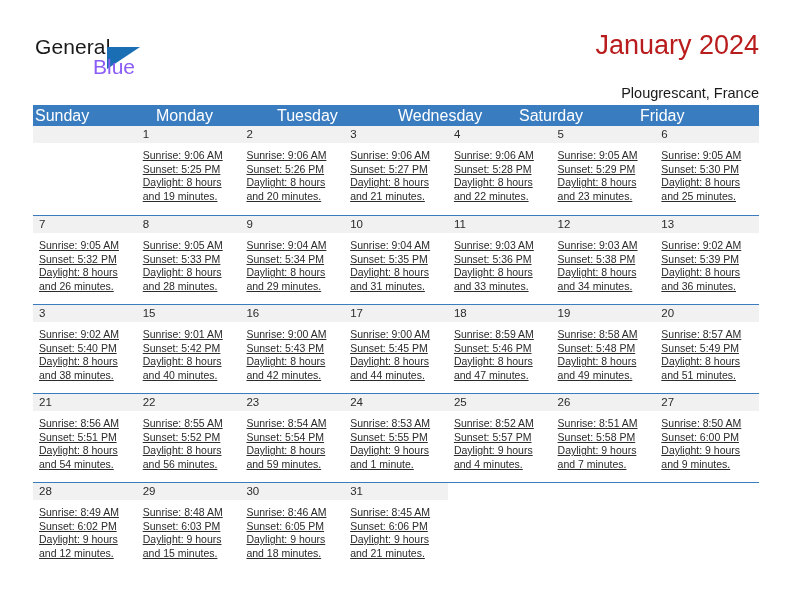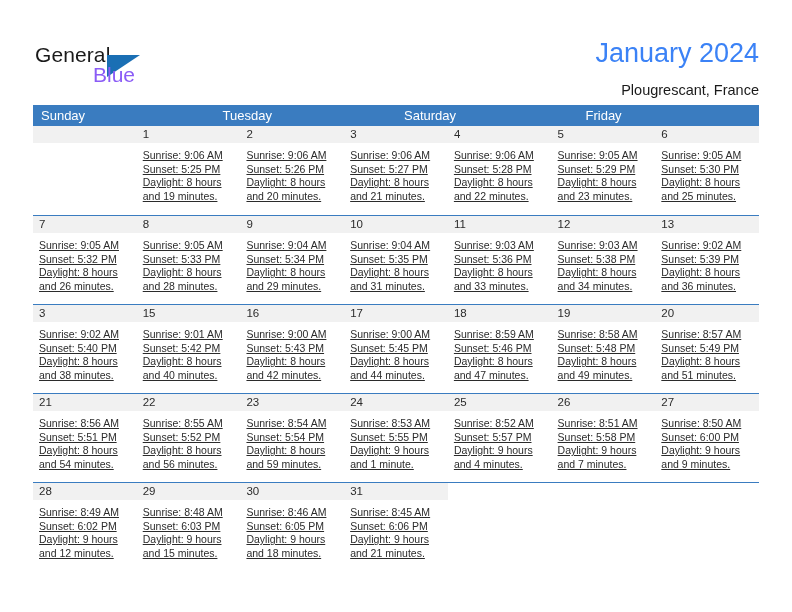--- a/index.html
+++ b/index.html
@@ -18,21 +18,21 @@
     position: relative;
     width: 792px;
     height: 612px;
     box-sizing: border-box;
   }
 
   
   .top {
     position: absolute;
     left: 33px;
-    top: 36px;
+    top: 28px;
     right: 33px;
     height: 70px;
   }
   .brand {
     position: absolute;
     left: 0;
     top: 8px;
     width: 230px;
     height: 58px;
   }
@@ -64,50 +64,50 @@
   }
 
   .titlewrap {
     position: absolute;
     right: 0;
     top: 0;
     text-align: right;
   }
   .cal-title {
     font-size: 27px;
-    color: #3b82f6;
+    color: #b91c1c;
     line-height: 34px;
     white-space: nowrap;
   }
   .cal-sub {
     font-size: 14.5px;
     color: #1a1a1a;
     line-height: 20px;
-    margin-top: 10px;
+    margin-top: 21px;
     white-space: nowrap;
   }
 
   
   .calendar {
     position: absolute;
     left: 33px;
     top: 105px;
     width: 726px;
   }
   .dow-row {
     display: flex;
     background: #3a7cc0;
     height: 21px;
   }
   .dow {
     flex: 1 1 0;
     color: #ffffff;
-    font-size: 13px;
+    font-size: 16px;
     line-height: 21px;
-    padding-left: 8px;
+    padding-left: 2px;
     box-sizing: border-box;
     overflow: hidden;
     white-space: nowrap;
   }
 
   .week {
     display: flex;
     border-top: 1px solid #3a7cc0;
     height: 89px;
     box-sizing: border-box;
@@ -163,21 +163,23 @@
     <div class="titlewrap">
       <div class="cal-title">January 2024</div>
       <div class="cal-sub">Plougrescant, France</div>
     </div>
 
   </div>
 
   <div class="calendar">
     <div class="dow-row" id="dow-row">
         <div class="dow">Sunday</div>
+        <div class="dow">Monday</div>
         <div class="dow">Tuesday</div>
+        <div class="dow">Wednesday</div>
         <div class="dow">Saturday</div>
         <div class="dow">Friday</div>
       </div>
     <div id="weeks-container">
         <div class="week first">
           <div class="cell empty">
             <div class="daynum-band"></div>
           </div>
           <div class="cell">
             <div class="daynum-band">1</div>

